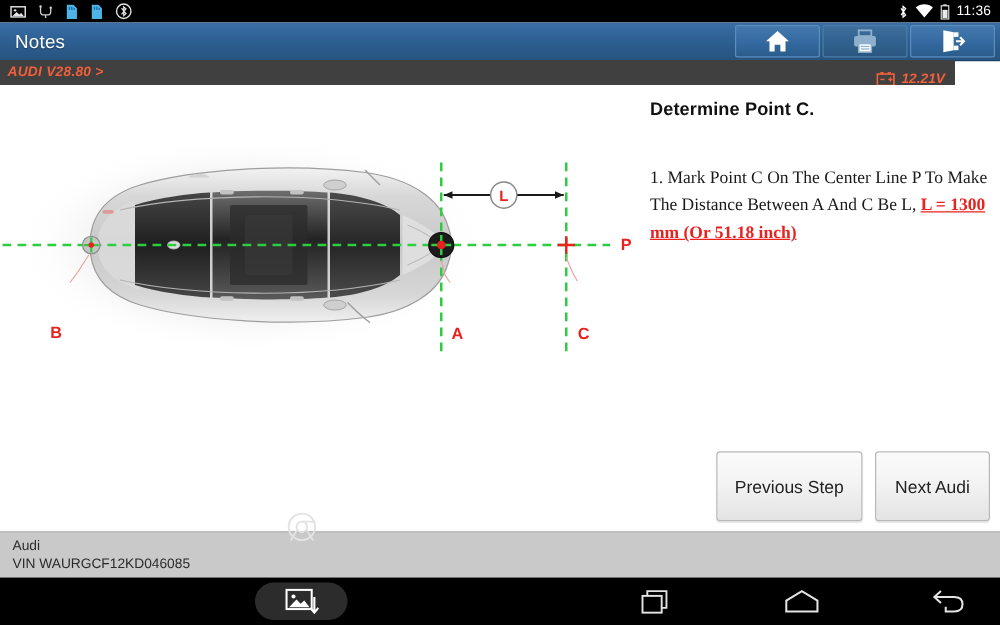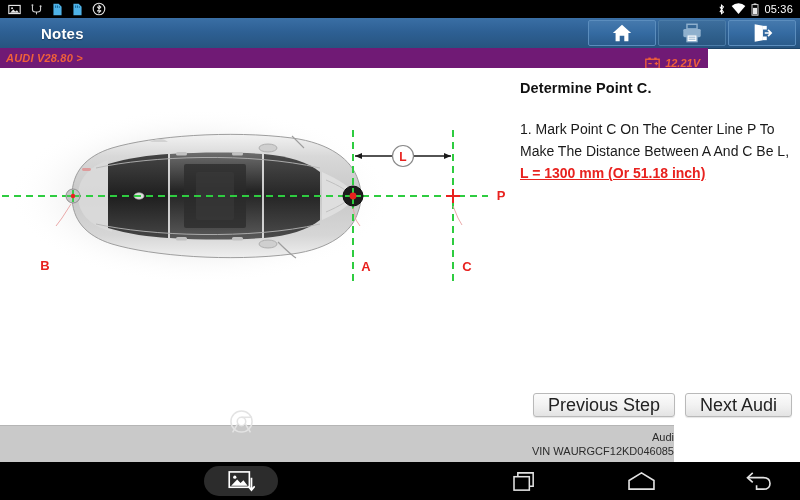--- a/index.html
+++ b/index.html
@@ -52,25 +52,24 @@
     left: 0; top: 18px;
     width: 800px; height: 30px;
     background: linear-gradient(to bottom, #3a6fa5 0%, #2e6094 45%, #27547f 100%);
     border-bottom: 1px solid #1d4468;
     display: flex;
     align-items: center;
   }
   .title-text {
     color: #ffffff;
     font-size: 15px;
-    font-weight: bold;
+    font-weight: normal;
     padding-left: 12px;
     letter-spacing: 0.2px;
     text-shadow: 0 1px 1px rgba(0,0,0,.35);
-    margin-left: 29px;
   }
   .title-actions {
     margin-left: auto;
     display: flex;
     align-items: stretch;
     height: 30px;
     padding-right: 4px;
     gap: 2px;
   }
   .tbtn {
@@ -86,22 +85,22 @@
   }
   .tbtn.disabled {
     background: linear-gradient(to bottom, #3d6e9d 0%, #31628f 50%, #2a5781 100%);
     border-color: #4b7ca8;
   }
 
   
   .verbar {
     position: absolute;
     left: 0; top: 48px;
-    width: 708px; height: 20px;
-    background: #701a75;
+    width: 764px; height: 20px;
+    background: #404040;
     border-bottom: 1px solid #ece2c6;
     display: flex;
     align-items: center;
   }
   .ver-text {
     padding-left: 6px;
     color: #f0603a;
     font-size: 11px;
     font-style: italic;
     font-weight: bold;
@@ -146,65 +145,65 @@
     box-sizing: border-box;
   }
   .instr-title {
     margin-top: 12px;
     font-size: 14.5px;
     font-weight: bold;
     color: #111111;
     letter-spacing: 0.1px;
   }
   .instr-body {
-    margin-top: 22px;
+    margin-top: 36px;
     font-size: 14px;
     line-height: 22px;
     color: #1a1a1a;
+    font-family: Liberation Serif, serif;
   }
   .hl {
     color: #e8221f;
     font-weight: bold;
     text-decoration: underline;
   }
 
   
   .steps {
     position: absolute;
     right: 8px;
     bottom: 8px;
     display: flex;
     gap: 10px;
   }
   .sbtn {
     min-width: 92px;
-    height: 24px;
+    height: 56px;
     padding: 0 14px;
     display: flex;
     align-items: center;
     justify-content: center;
-    font-size: 18px;
+    font-size: 14px;
     color: #222222;
     background: linear-gradient(to bottom, #fbfbfb 0%, #f2f2f2 50%, #e3e3e3 100%);
     border: 1px solid #b9b9b9;
     border-radius: 3px;
     box-shadow: 0 1px 1px rgba(0,0,0,.10);
     box-sizing: border-box;
   }
 
   
   .vehbar {
     position: absolute;
     left: 0; top: 425px;
-    width: 674px; height: 37px;
+    width: 800px; height: 37px;
     background: #c9c9c9;
     border-top: 1px solid #b5b5b5;
     padding: 4px 0 0 10px;
     box-sizing: border-box;
-    text-align: right;
   }
   .veh-line {
     font-size: 11px;
     color: #2b2b2b;
     line-height: 14px;
   }
 
   
   .navbar {
     position: absolute;
@@ -283,21 +282,21 @@
         <path d="M3 4.6 L7.4 11.2 L5 13.2 L5 2.6 L7.4 4.8 L3 11.2" fill="none" stroke="#ffffff" stroke-width="1.3"></path>
       </svg>
       <svg class="sb-ico" width="15" height="12" viewBox="0 0 16 13">
         <path d="M8 12 L0.6 3.2 A11 11 0 0 1 15.4 3.2 Z" fill="#ffffff"></path>
       </svg>
       <svg class="sb-ico" width="8" height="13" viewBox="0 0 9 16">
         <rect x="2.8" y="0.6" width="3.4" height="1.4" fill="#e8e8e8"></rect>
         <rect x="0.8" y="2" width="7.4" height="13" fill="none" stroke="#e8e8e8" stroke-width="1.1"></rect>
         <rect x="2" y="6" width="5" height="8" fill="#e8e8e8"></rect>
       </svg>
-      <span class="sb-time">05:36</span>
+      <span class="sb-time">11:36</span>
     </div>
   </div>
 
   <div class="titlebar">
     <div class="title-text">Notes</div>
     <div class="title-actions">
       <div class="tbtn">
         <svg width="22" height="22" viewBox="0 0 24 24">
           <path d="M12 3 L22 12 L19 12 L19 21 L14.5 21 L14.5 15 L9.5 15 L9.5 21 L5 21 L5 12 L2 12 Z" fill="#ffffff"></path>
         </svg>

